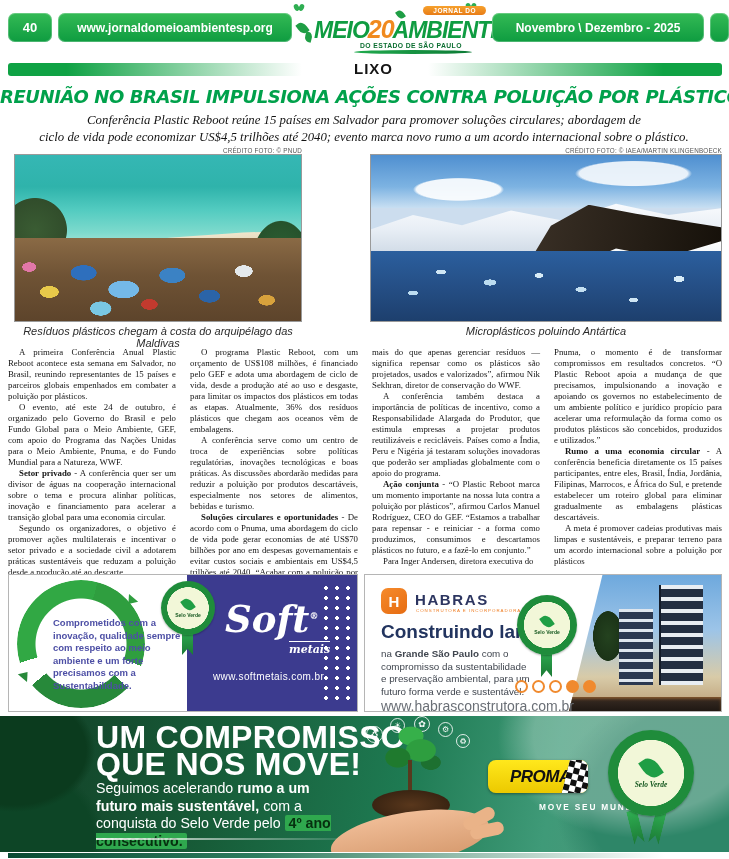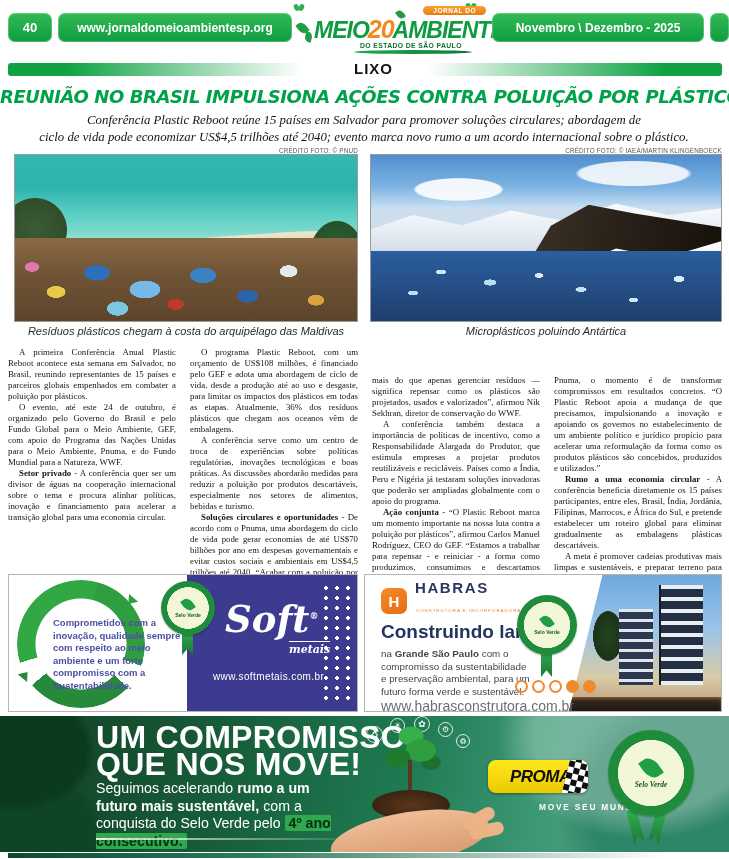--- a/index.html
+++ b/index.html
@@ -49,21 +49,21 @@
   
   .headline { position:absolute; left:0; right:0; top:86px; text-align:center;
     font-family:"DejaVu Sans", sans-serif; font-weight:800; font-style:italic;
     font-size:18px; letter-spacing:-.4px; color:#00a14b; white-space:nowrap; }
   .deck { position:absolute; left:34px; width:660px; top:112px; text-align:center;
     font-family:"Liberation Serif", serif; font-style:italic; font-size:12.8px;
     line-height:17px; color:#141414; }
 
   
   .photo-wrap { position:absolute; top:144px; }
-  .pw-left { left:14px; width:344px; } .pw-right { left:370px; width:352px; }
+  .pw-left { left:14px; width:288px; } .pw-right { left:370px; width:352px; }
   .credit { text-align:right; font-size:6.3px; color:#555; letter-spacing:.2px; height:10px;
     padding-top:3px; }
   .photo { position:relative; height:168px; border:1px solid #9a9a9a; overflow:hidden; background:#cde; }
   .caption { text-align:center; font-style:italic; font-size:11px; color:#2b2b2b; padding-top:3px; }
 
   
   .m-sea { position:absolute; inset:0 0 45% 0;
     background:linear-gradient(180deg,#35b7b4 0%,#2fb3ab 35%,#52cbc0 60%,#7ddacd 85%,#a7e6da 100%); }
   .m-beach { position:absolute; left:30%; top:48%; width:75%; height:14%;
     background:linear-gradient(180deg,#efe5cb,#d8cbab); transform:rotate(-4deg); border-radius:40%; }
@@ -109,21 +109,21 @@
       radial-gradient(8px 4px at 12% 60%,#bcdcf0 0 60%,transparent 62%),
       radial-gradient(9px 5px at 88% 40%,#d8ecf7 0 60%,transparent 62%),
       linear-gradient(180deg,#2b5f9e 0%,#254f86 50%,#1d3f6d 100%); }
 
   
   .article { position:absolute; left:8px; top:347px; width:714px; height:222px;
     display:flex; gap:14px; }
   .col { width:168px; font-family:"Liberation Serif", serif; font-size:8.8px;
     line-height:11px; text-align:justify; color:#151515; }
   .col p { text-indent:11px; }
-  .col p.ni { text-indent:0;margin-top:28px; }
+  .col p.ni { text-indent:0; }
   .fonte { margin-top:14px; text-align:right; padding-right:8px; font-weight:700;
     font-style:italic; font-size:9.5px; }
 
   
   .ad { position:absolute; top:574px; height:138px; border:1px solid #b5b5b5; background:#fff; overflow:hidden; }
   .ad-soft { left:8px; width:350px; }
   .ad-habras { left:364px; width:358px; }
 
   .wreath { position:absolute; left:8px; top:5px; width:128px; height:128px; border-radius:50%;
     background:conic-gradient(from 15deg,#2f9e3f 0 95deg,transparent 95deg 118deg,#27893a 118deg 215deg,transparent 215deg 238deg,#31a844 238deg 360deg);
@@ -163,21 +163,21 @@
   .hb-tower2 { position:absolute; right:68px; top:34px; width:34px; height:76px;
     background:repeating-linear-gradient(180deg,#dfe6ee 0 3px,#2b3850 3px 10px); }
   .hb-tree { position:absolute; left:18px; top:26px; width:42px; height:70px;
     background:radial-gradient(closest-side,#24421f,#1b3317 70%,transparent 72%); }
   .hb-ground { position:absolute; left:0; bottom:0; width:100%; height:14px;
     background:linear-gradient(180deg,#3a2d24,#1f1813);
     box-shadow:inset 0 2px 3px rgba(240,150,60,.4); }
   .hb-logo { position:absolute; left:16px; top:13px; width:26px; height:26px; border-radius:7px;
     background:linear-gradient(145deg,#f68b2c,#e66c12); color:#fff; font-weight:800; font-size:15px;
     display:flex; align-items:center; justify-content:center; }
-  .hb-name { position:absolute; left:50px; top:4px; font-size:15px; font-weight:800;
+  .hb-name { position:absolute; left:50px; top:16px; font-size:15px; font-weight:800;
     color:#2c3560; letter-spacing:1.6px; }
   .hb-name-sub { position:absolute; left:51px; top:33px; font-size:4.4px; color:#ef7d23; letter-spacing:1px; }
   .hb-headline { position:absolute; left:16px; top:46px; font-size:19px; font-weight:800; color:#22345f; }
   .hb-body { position:absolute; left:16px; top:73px; width:150px; font-size:9.8px;
     line-height:12.6px; color:#40464f; }
   .hb-url { position:absolute; left:16px; top:123px; font-size:14px; color:#6a6f76; }
   .hb-circles { position:absolute; left:150px; top:105px; display:flex; gap:4px; }
   .hb-circles i { width:13px; height:13px; border-radius:50%; border:2.5px solid #f08a2e; background:transparent; }
   .hb-circles i.fill { background:#f08a2e; border-color:#f08a2e; }
   .hb-badge { left:152px; top:20px; width:60px; height:60px; }
@@ -299,20 +299,21 @@
       <div class="a-sea"></div>
     </div>
     <div class="caption">Microplásticos poluindo Antártica</div>
   </div>
 
   <div class="article">
       <div class="col">
         <p>A primeira Conferência Anual Plastic Reboot acontece esta semana em Salvador, no Brasil, reunindo representantes de 15 países e parceiros globais empenhados em combater a poluição por plásticos.</p>
         <p>O evento, até este 24 de outubro, é organizado pelo Governo do Brasil e pelo Fundo Global para o Meio Ambiente, GEF, com apoio do Programa das Nações Unidas para o Meio Ambiente, Pnuma, e do Fundo Mundial para a Natureza, WWF.</p>
         <p><b>Setor privado</b> - A conferência quer ser um divisor de águas na cooperação internacional sobre o tema e procura alinhar políticas, inovação e financiamento para acelerar a transição global para uma economia circular.</p>
+        <p>Segundo os organizadores, o objetivo é promover ações multilaterais e incentivar o setor privado e a sociedade civil a adotarem práticas sustentáveis que reduzam a poluição desde a produção até ao descarte.</p>
       </div>
       <div class="col">
         <p>O programa Plastic Reboot, com um orçamento de US$108 milhões, é financiado pelo GEF e adota uma abordagem de ciclo de vida, desde a produção até ao uso e desgaste, para limitar os impactos dos plásticos em todas as etapas. Atualmente, 36% dos resíduos plásticos que chegam aos oceanos vêm de embalagens.</p>
         <p>A conferência serve como um centro de troca de experiências sobre políticas regulatórias, inovações tecnológicas e boas práticas. As discussões abordarão medidas para reduzir a poluição por produtos descartáveis, especialmente nos setores de alimentos, bebidas e turismo.</p>
         <p><b>Soluções circulares e oportunidades</b> - De acordo com o Pnuma, uma abordagem do ciclo de vida pode gerar economias de até US$70 bilhões por ano em despesas governamentais e evitar custos sociais e ambientais em US$4,5 trilhões até 2040. “Acabar com a poluição por plásticos requer</p>
       </div>
       <div class="col">
         <p class="ni">mais do que apenas gerenciar resíduos — significa repensar como os plásticos são projetados, usados e valorizados”, afirmou Nik Sekhran, diretor de conservação do WWF.</p>
         <p>A conferência também destaca a importância de políticas de incentivo, como a Responsabilidade Alargada do Produtor, que estimula empresas a projetar produtos reutilizáveis e recicláveis. Países como a Índia, Peru e Nigéria já testaram soluções inovadoras que poderão ser ampliadas globalmente com o apoio do programa.</p>
         <p><b>Ação conjunta</b> - “O Plastic Reboot marca um momento importante na nossa luta contra a poluição por plásticos”, afirmou Carlos Manuel Rodríguez, CEO do GEF. “Estamos a trabalhar para repensar - e reiniciar - a forma como produzimos, consumimos e descartamos plásticos no futuro, e a fazê-lo em conjunto.”</p>
@@ -323,21 +324,21 @@
         <p><b>Rumo a uma economia circular</b> - A conferência beneficia diretamente os 15 países participantes, entre eles, Brasil, Índia, Jordânia, Filipinas, Marrocos, e África do Sul, e pretende estabelecer um roteiro global para eliminar gradualmente as embalagens plásticas descartáveis.</p>
         <p>A meta é promover cadeias produtivas mais limpas e sustentáveis, e preparar terreno para um acordo internacional sobre a poluição por plásticos</p>
         <div class="fonte">Fonte: https://news.un.org/pt</div>
       </div>
     </div>
 
   <div class="ad ad-soft">
     <div class="wreath"></div>
     <i class="wreath-arrow wa1"></i>
     <i class="wreath-arrow wa2"></i>
-    <div class="soft-msg">Comprometidos com a inovação, qualidade sempre com respeito ao meio ambiente e um forte compromisso com a Sustentabilidade.</div>
+    <div class="soft-msg">Comprometidos com a inovação, qualidade sempre com respeito ao meio ambiente e um forte precisamos com a Sustentabilidade.</div>
     <div class="badge soft-badge">
       <span class="leafshape"></span>
       <span class="badge-txt">Selo Verde</span>
     </div>
     <div class="ribbon soft-ribbon"></div>
     <div class="soft-navy">
       <div class="soft-brand"><span>Soft</span><span class="soft-reg">®</span></div>
       <div class="soft-sub">metais</div>
       <div class="soft-url">www.softmetais.com.br</div>
       <div class="soft-dots"></div>

